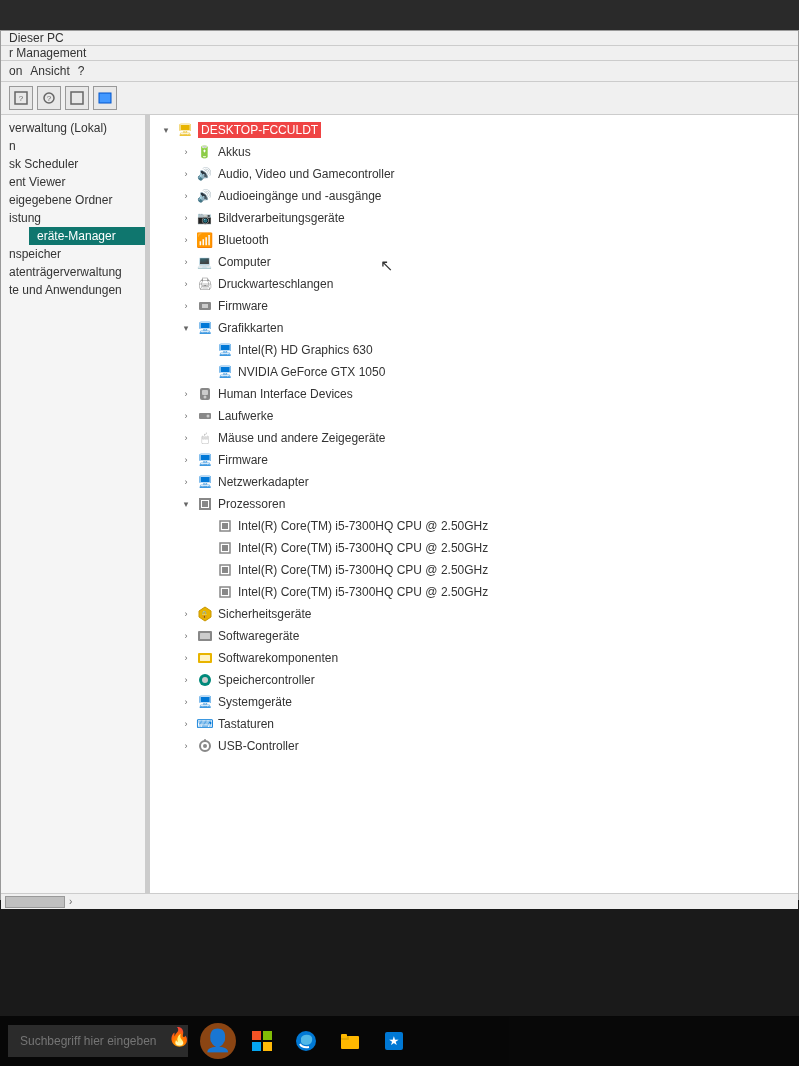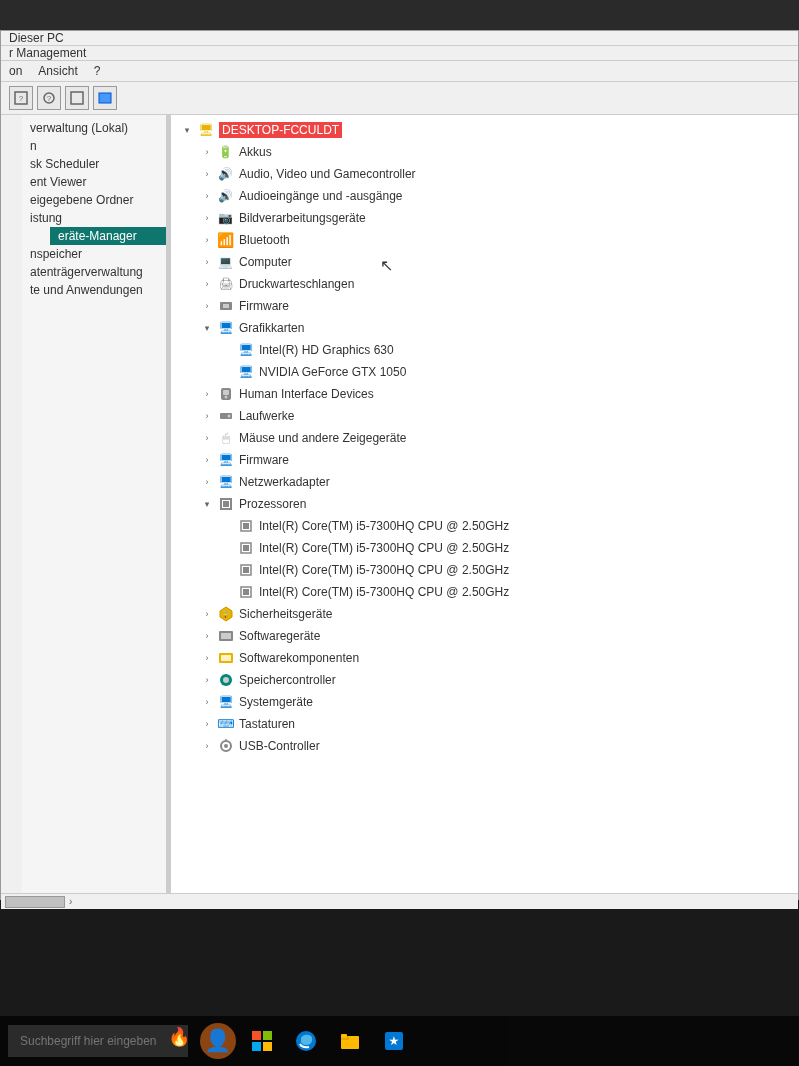--- a/index.html
+++ b/index.html
@@ -34,21 +34,21 @@
     }
 
     
     .menu-bar {
       background: #f0f0f0;
       padding: 3px 8px;
       font-size: 12px;
       color: #333;
       border-bottom: 1px solid #ccc;
       display: flex;
-      gap: 16px;
+      gap: 8px;
     }
 
     
     .toolbar {
       background: #f0f0f0;
       padding: 4px 8px;
       border-bottom: 1px solid #ccc;
       display: flex;
       gap: 4px;
       align-items: center;
@@ -63,21 +63,20 @@
       align-items: center;
       justify-content: center;
       cursor: pointer;
       font-size: 10px;
     }
 
     
     .main-content {
       display: flex;
       height: calc(100% - 90px);
-      padding-left: 21px;
     }
 
     
     .sidebar {
       width: 145px;
       background: #f5f5f5;
       border-right: 1px solid #ccc;
       padding: 4px 0;
       overflow-y: auto;
       flex-shrink: 0;

